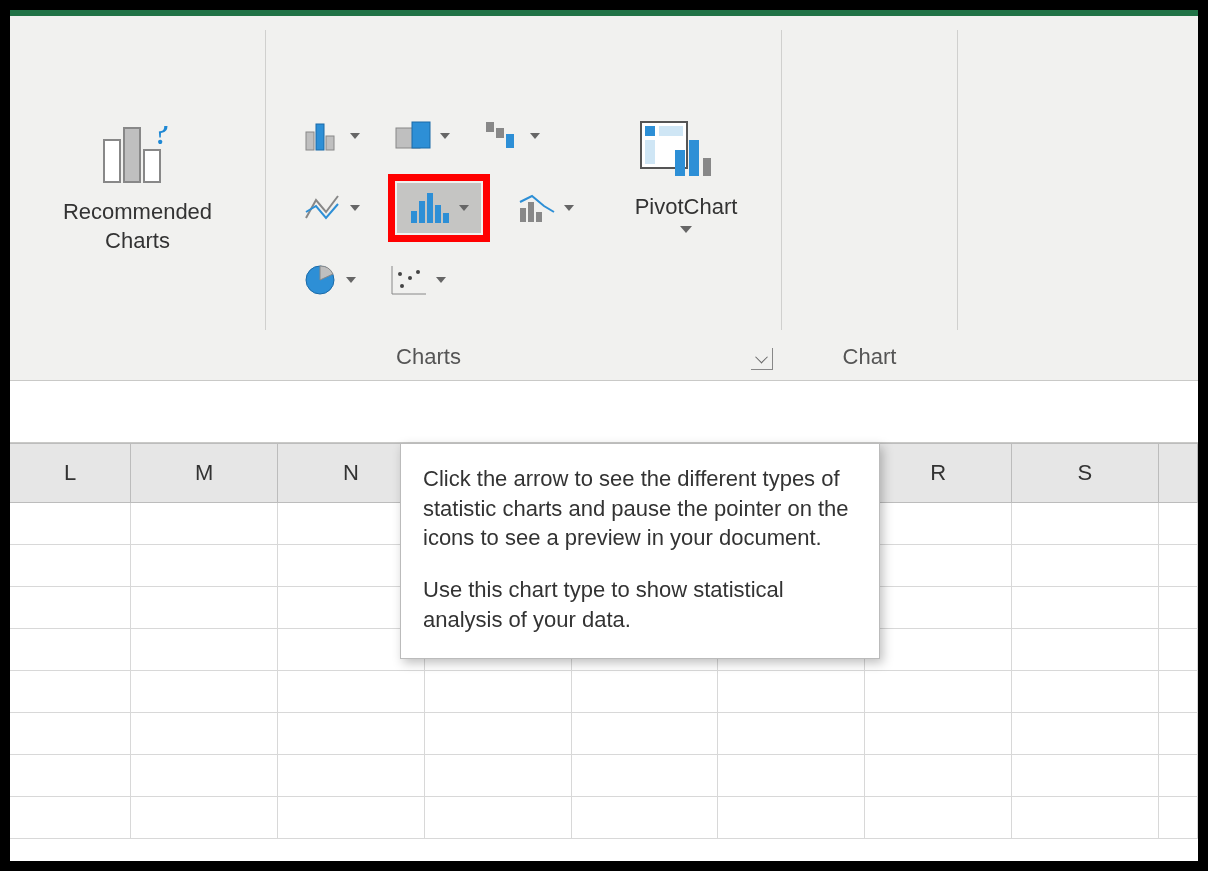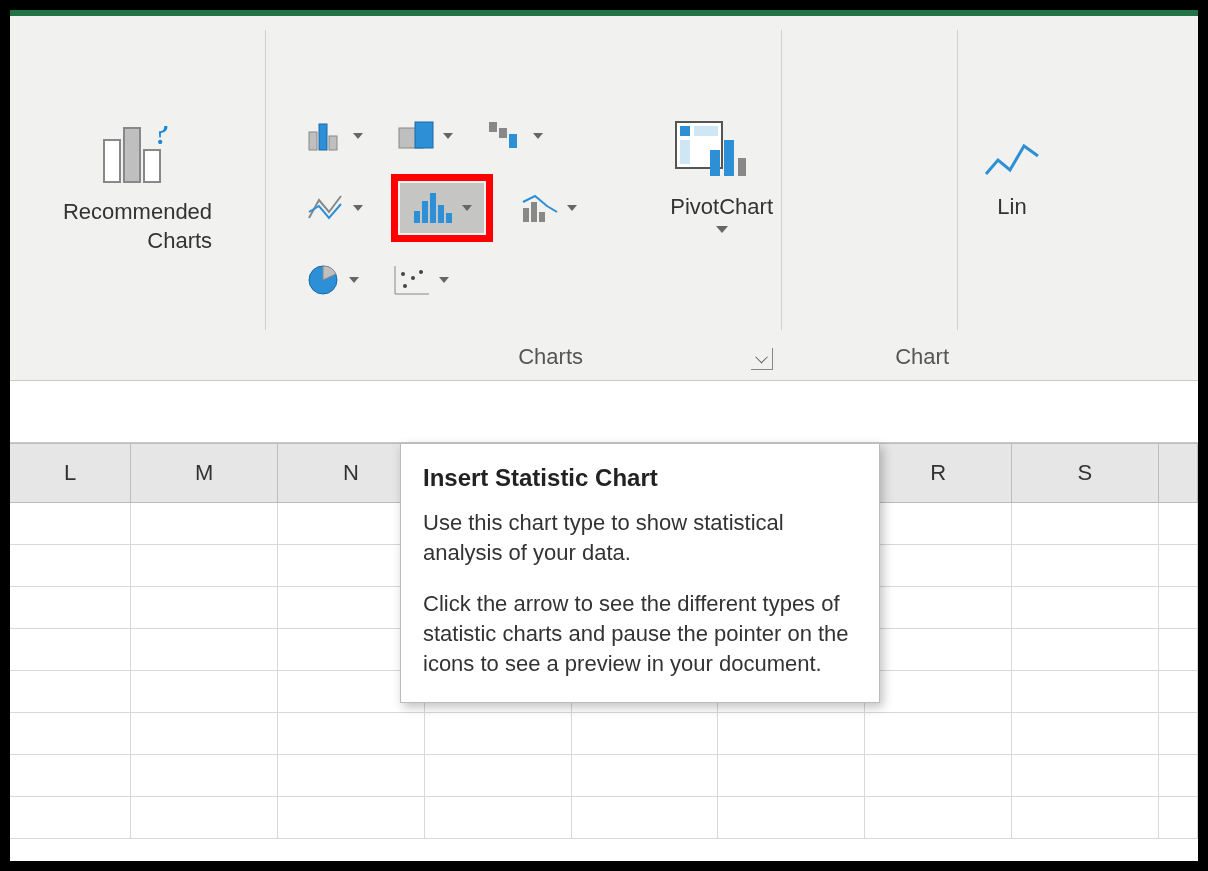--- a/index.html
+++ b/index.html
@@ -18,21 +18,21 @@
   .ribbon {
     background: #f1f1ef;
     height: 365px;
     display: flex;
     border-bottom: 1px solid #c9c9c7;
     position: relative;
   }
   .group {
     display: flex;
     flex-direction: column;
-    align-items: flex-end;
+    align-items: center;
     padding: 10px 8px 0 8px;
     position: relative;
   }
   .group-sep {
     width: 1px;
     background: #d0d0ce;
     align-self: stretch;
     margin: 14px 0 50px 0;
   }
   .group-label {
@@ -163,21 +163,21 @@
 
   <div class="group recommended">
     <div class="rec-icon">
       <svg width="80" height="60" viewBox="0 0 80 60">
         <rect x="6" y="14" width="16" height="42" fill="#fff" stroke="#888" stroke-width="2"></rect>
         <rect x="26" y="2" width="16" height="54" fill="#bfbfbf" stroke="#888" stroke-width="2"></rect>
         <rect x="46" y="24" width="16" height="32" fill="#fff" stroke="#888" stroke-width="2"></rect>
         <text x="55" y="18" font-size="36" fill="#1e88d4" font-family="Segoe UI">?</text>
       </svg>
     </div>
-    <div class="rec-label" style="white-space:pre-line;text-align:right;">Recommended
+    <div class="rec-label" style="white-space:pre-line;">Recommended
 Charts</div>
   </div>
 
   <div class="group-sep"></div>
 
   <div class="group chart-grid">
     <div class="chart-rows">
       <div class="chart-row">
         <div class="chart-btn">
           <svg width="40" height="32">
@@ -280,30 +280,20 @@
   </div>
 
   <div class="group-sep"></div>
 
   <div class="group big-block3">
     <div class="group-label">Chart</div>
   </div>
 
   <div class="group-sep"></div>
 
-  <div class="group big-block4">
-    <div style="text-align:center;">
-      <svg width="56" height="48">
-        <polyline points="2,38 14,24 26,34 40,10 54,20" fill="none" stroke="#2d8fd6" stroke-width="3"></polyline>
-      </svg>
-      <div class="big-label" style="justify-content:center;">
-          <span>Lin</span>
-        </div>
-    </div>
-  </div>
 
 </div>
 
 <div class="formula-bar"></div>
 
 <div class="sheet">
   <div class="col-headers" id="colHeaders">
       <div class="col-h" style="width: 124px;">L</div>
       <div class="col-h" style="width: 150px;">M</div>
       <div class="col-h" style="width: 150px;">N</div>
@@ -399,17 +389,16 @@
         <div class="cell" style="width: 150px;"></div>
         <div class="cell" style="width: 150px;"></div>
         <div class="cell" style="width: 150px;"></div>
         <div class="cell" style="width: 150px;"></div>
         <div class="cell" style="width: 150px;"></div>
         <div class="cell" style="width: 40px;"></div>
       </div>
     </div>
 
   <div class="tooltip">
-    <h3>Insert Statistic Chart</h3>
+    <p>Click the arrow to see the different types of statistic charts and pause the pointer on the icons to see a preview in your document.</p>
     <p>Use this chart type to show statistical analysis of your data.</p>
-    <p>Click the arrow to see the different types of statistic charts and pause the pointer on the icons to see a preview in your document.</p>
   </div>
 </div>
 
 </body></html>

